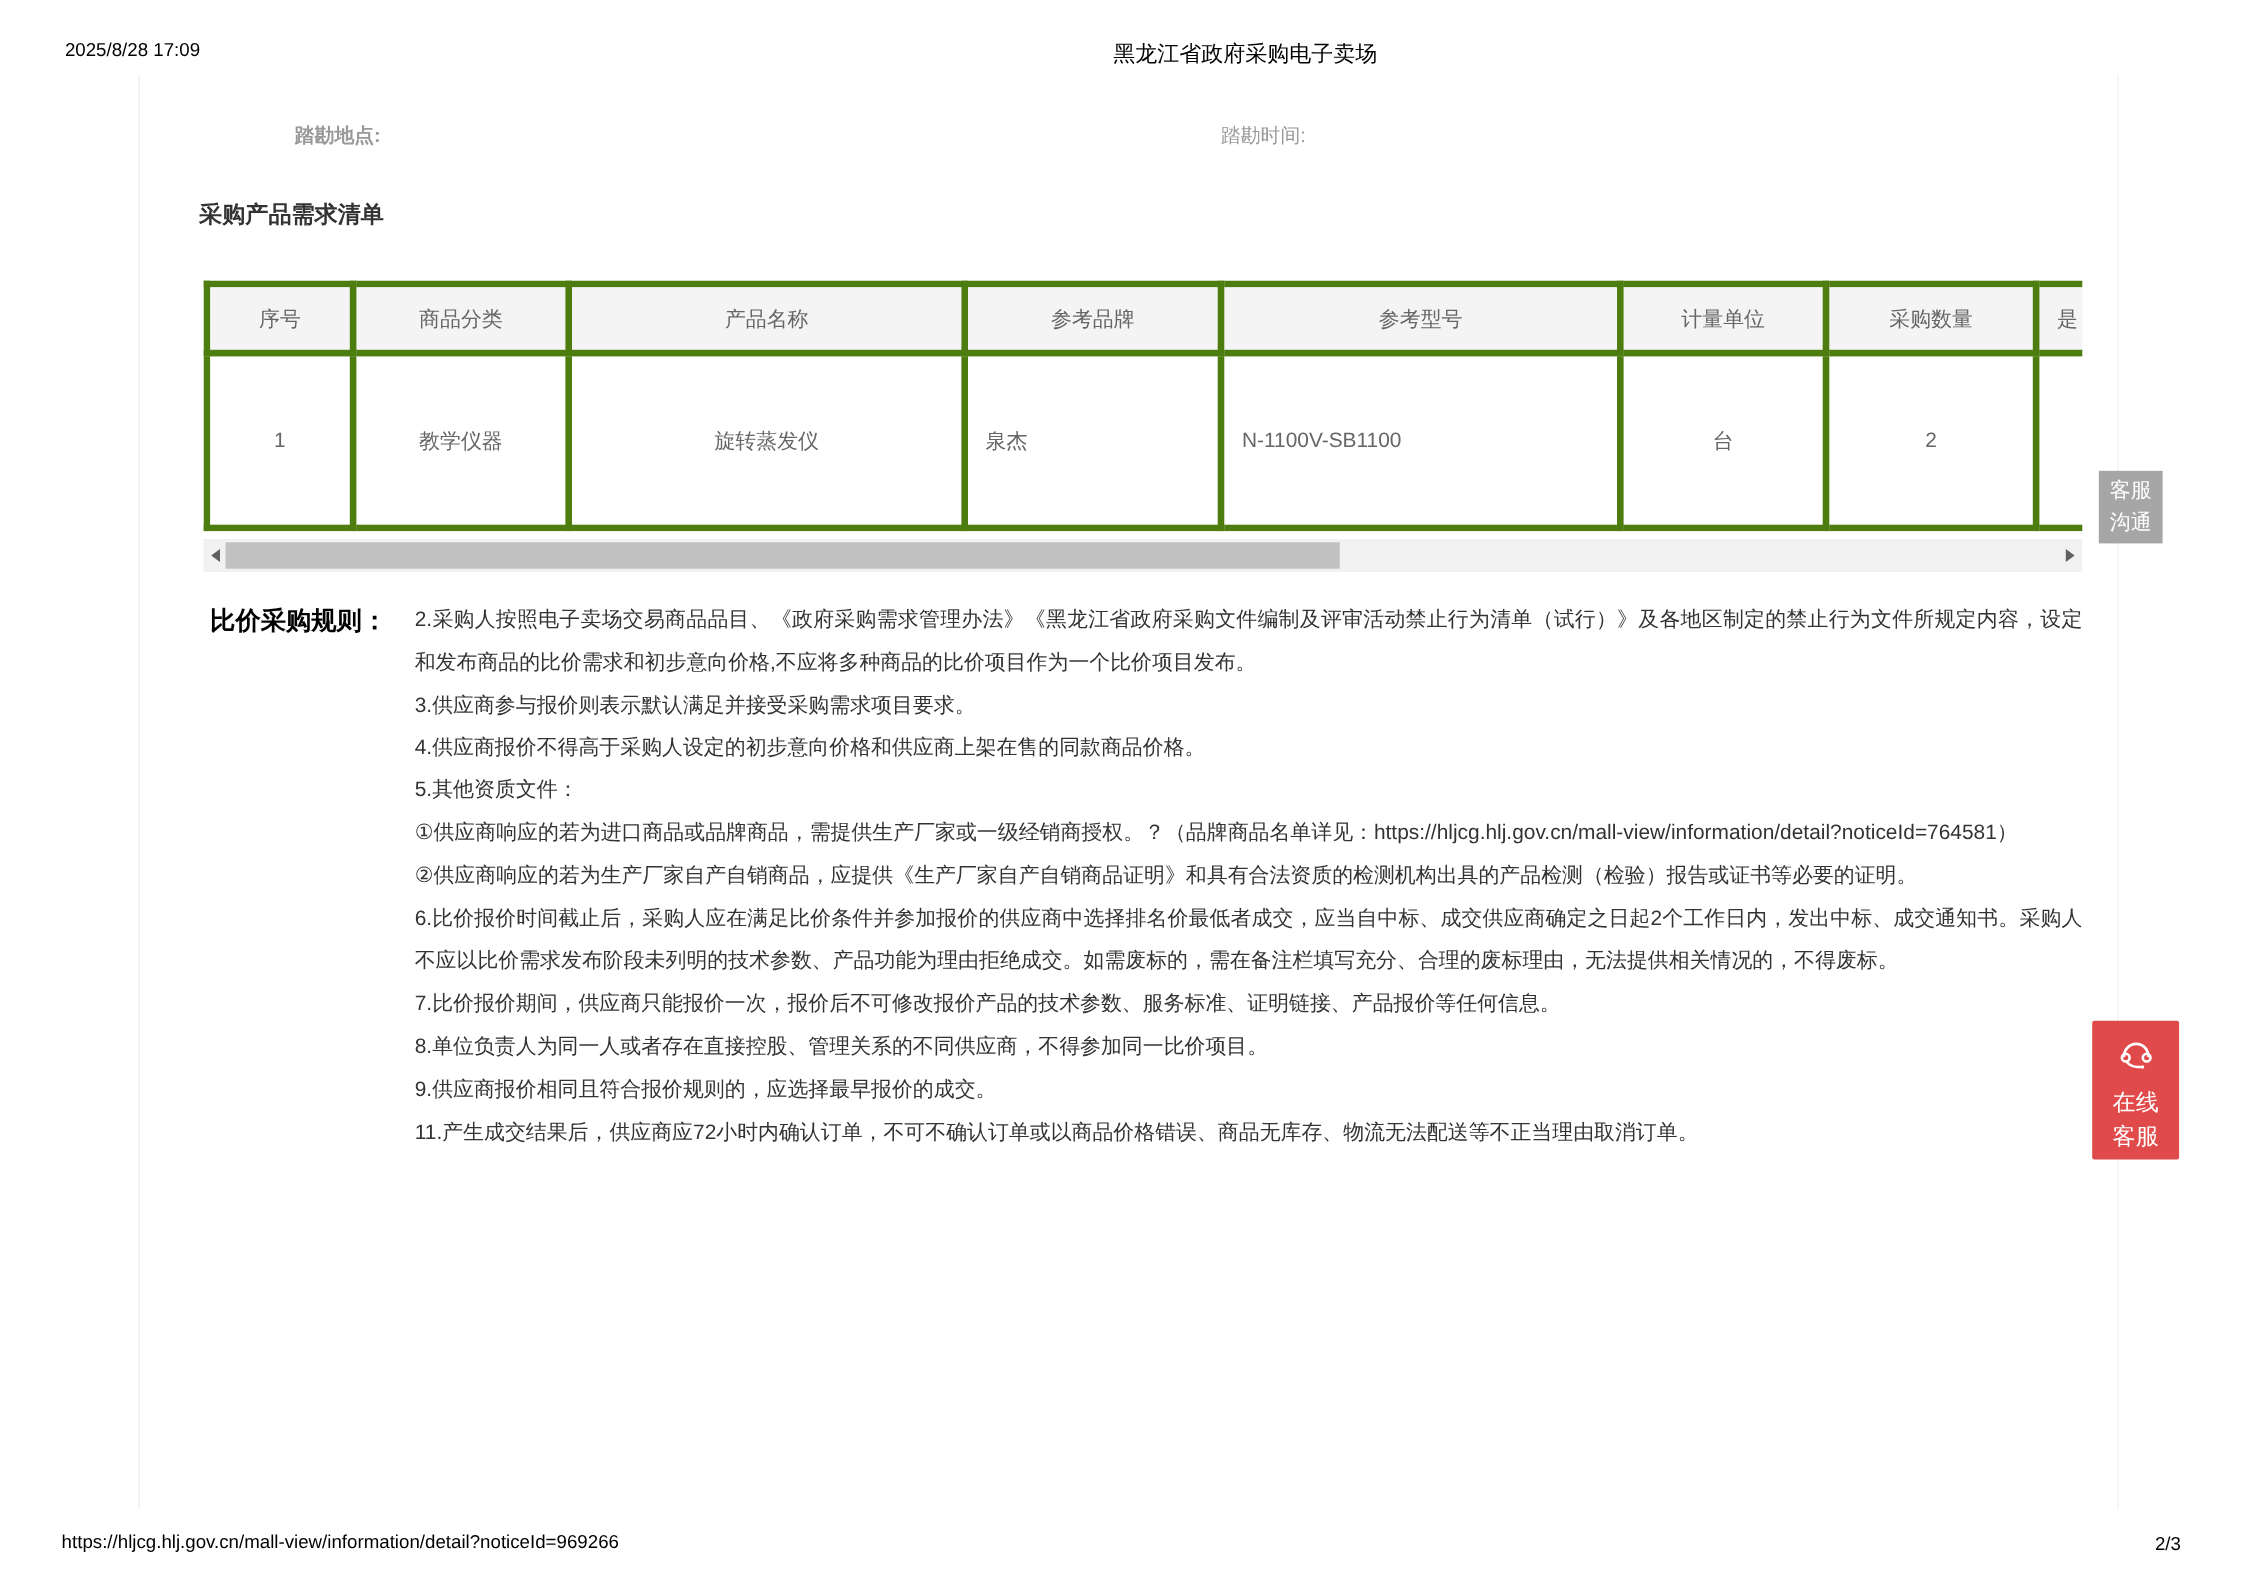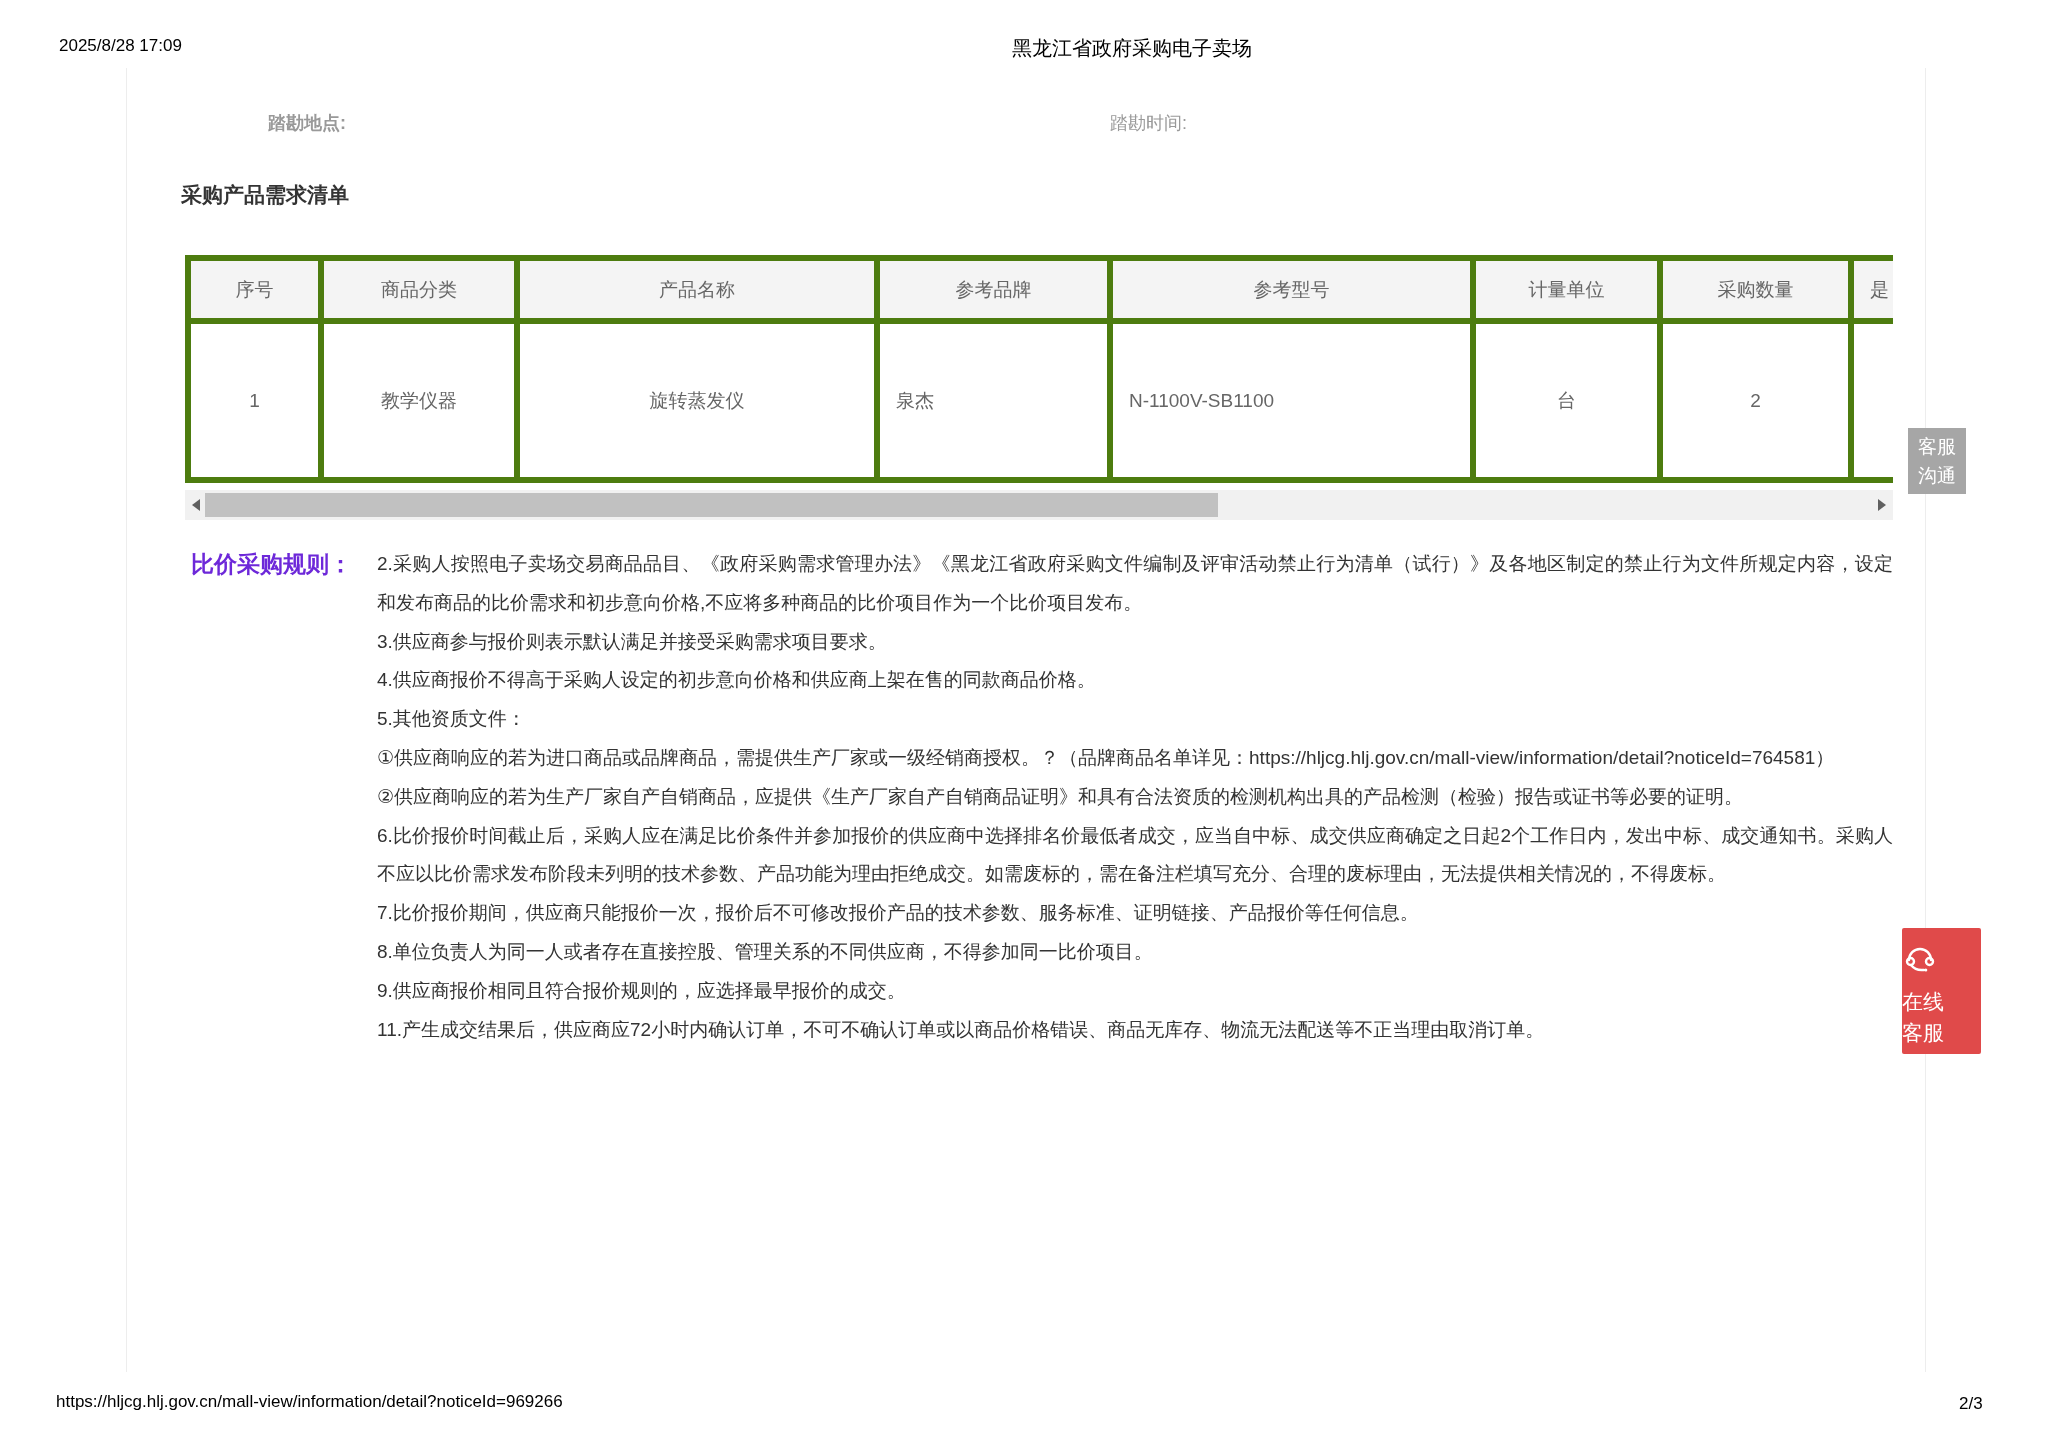--- a/index.html
+++ b/index.html
@@ -35,38 +35,38 @@
   
   .scrollbar { position:absolute; left:185px; top:490px; width:1708px; height:30px; background:#f1f1f1; }
   .scroll-thumb { position:absolute; left:20px; top:3px; width:1013px; height:24px; background:#c1c1c1; }
   .scroll-arrow-left, .scroll-arrow-right {
     position:absolute; top:9px; width:0; height:0;
     border-top:6px solid transparent; border-bottom:6px solid transparent;
   }
   .scroll-arrow-left  { left:7px;  border-right:8px solid #606060; }
   .scroll-arrow-right { right:7px; border-left:8px solid #606060; }
   
-  .rules-label { position:absolute; left:191px; top:549px; font-size:23px; font-weight:bold; color:#6d28d9; white-space:nowrap; }
+  .rules-label { position:absolute; left:191px; top:549px; font-size:23px; font-weight:bold; color:#000000; white-space:nowrap; }
   .rules-body {
     position:absolute; left:377px; top:545px; width:1516px;
     font-size:19px; line-height:38.8px; color:#333;
     text-align:justify; text-justify:inter-ideograph;
   }
   .rules-body p { margin:0; word-wrap:break-word; word-break:break-all; }
   
   .kefu-tab {
     position:absolute; left:1908px; top:428px; width:58px; height:66px;
     background:#a6a6a6; color:#fff; font-size:19px; line-height:29px;
     text-align:center; padding-top:4px; box-sizing:border-box; cursor:pointer;
   }
   
   .online-btn {
     position:absolute; left:1902px; top:928px; width:79px; height:126px;
     background:#e04a4a; color:#fff; border-radius:2px; cursor:pointer;
-    display:flex; flex-direction:column; 
+    display:flex; flex-direction:column; align-items:center;
   }
   .online-btn svg { margin-top:12px; }
   .online-btn .line { font-size:21px; line-height:31px; }
   .online-btn .line:first-of-type { margin-top:6px; }
 </style>
 </head>
 <body>
 
 <div class="content-frame"></div>
 

